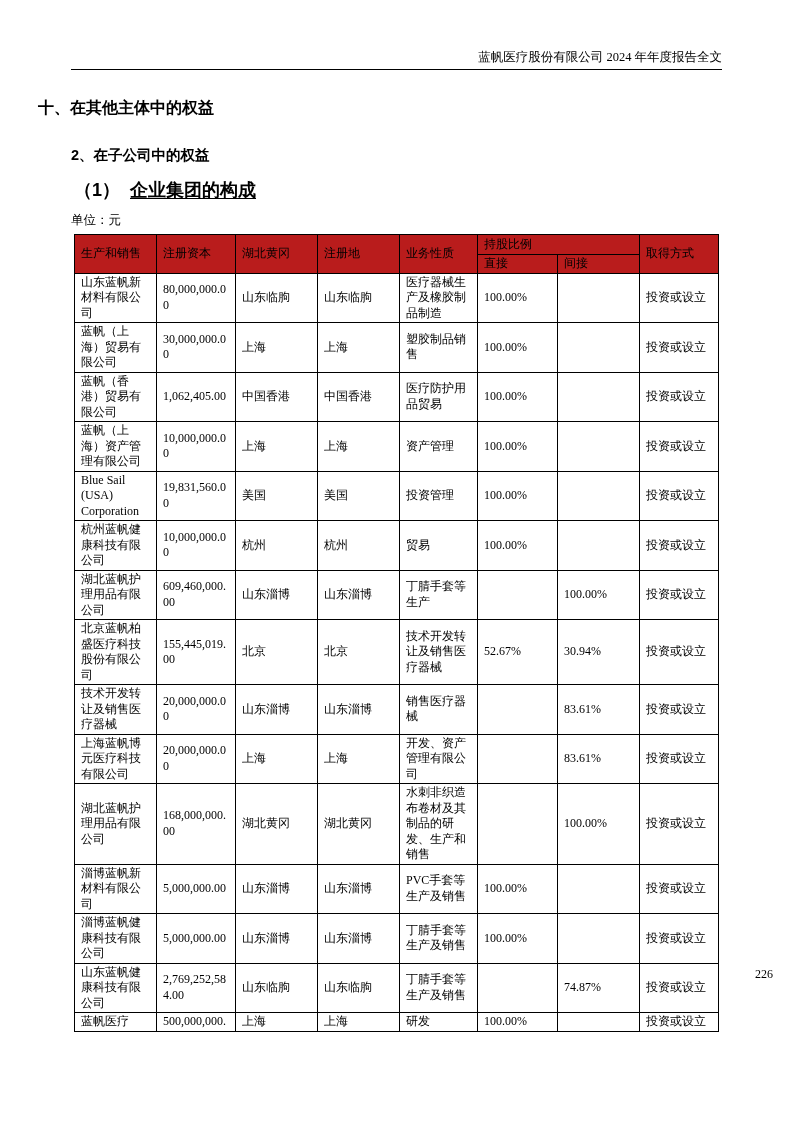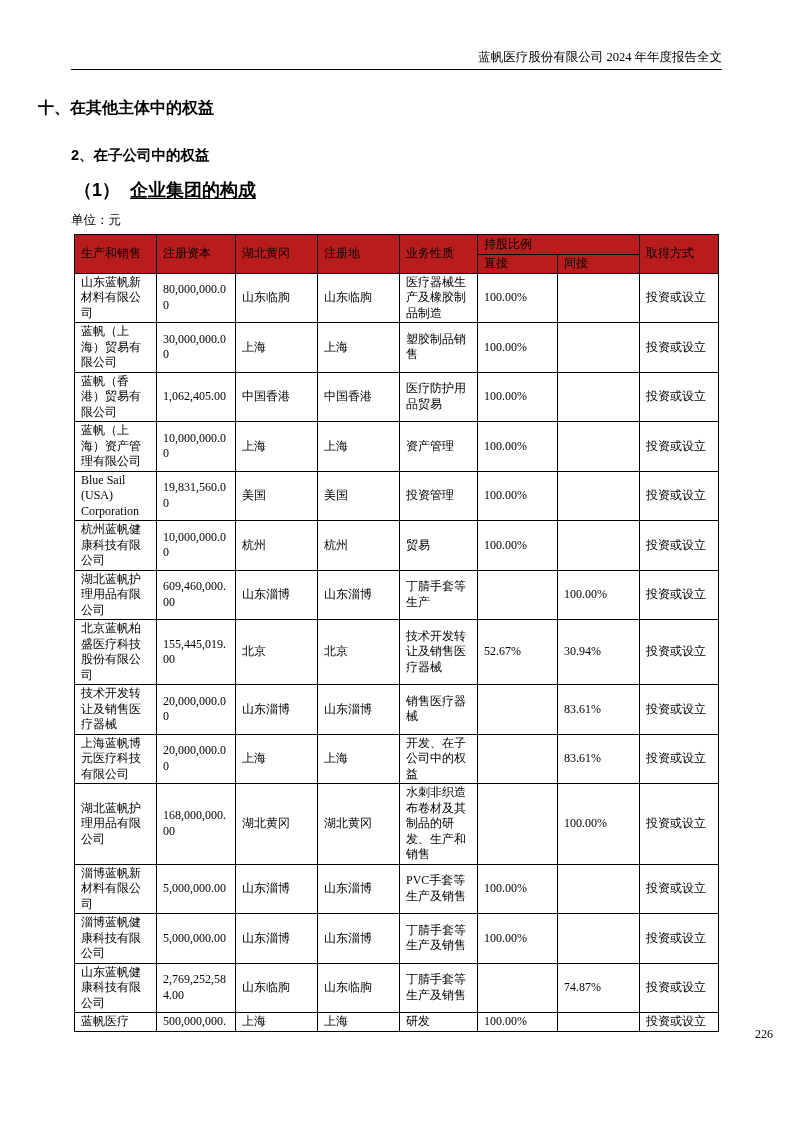--- a/index.html
+++ b/index.html
@@ -68,21 +68,21 @@
     text-align: left;
   }
   tr.hdr1 th { height: 20px; }
   tr.hdr2 th { height: 18px; }
   td.txt { text-align: left; }
   td.num { word-break: break-all; }
   td.pct { text-align: left; }
   tr.truncated td { height: 18px; overflow: hidden; }
   .page-number {
     position: absolute;
-    top: 1027px;
+    top: 967px;
     right: 20px;
     font-size: 12px;
     line-height: 14px;
   }
 </style>
 </head>
 <body>
 
 <div class="running-header">
   <span>蓝帆医疗股份有限公司 2024 年年度报告全文</span>
@@ -213,21 +213,21 @@
     <td class="txt">销售医疗器械</td>
     <td class="pct"></td>
     <td class="pct">83.61%</td>
     <td class="txt">投资或设立</td>
   </tr>
       <tr>
     <td class="txt">上海蓝帆博元医疗科技有限公司</td>
     <td class="num">20,000,000.00</td>
     <td class="txt">上海</td>
     <td class="txt">上海</td>
-    <td class="txt">开发、在子公司中的权益</td>
+    <td class="txt">开发、资产管理有限公司</td>
     <td class="pct"></td>
     <td class="pct">83.61%</td>
     <td class="txt">投资或设立</td>
   </tr>
       <tr>
     <td class="txt">湖北蓝帆护理用品有限公司</td>
     <td class="num">168,000,000.00</td>
     <td class="txt">湖北黄冈</td>
     <td class="txt">湖北黄冈</td>
     <td class="txt">水刺非织造布卷材及其制品的研发、生产和销售</td>

